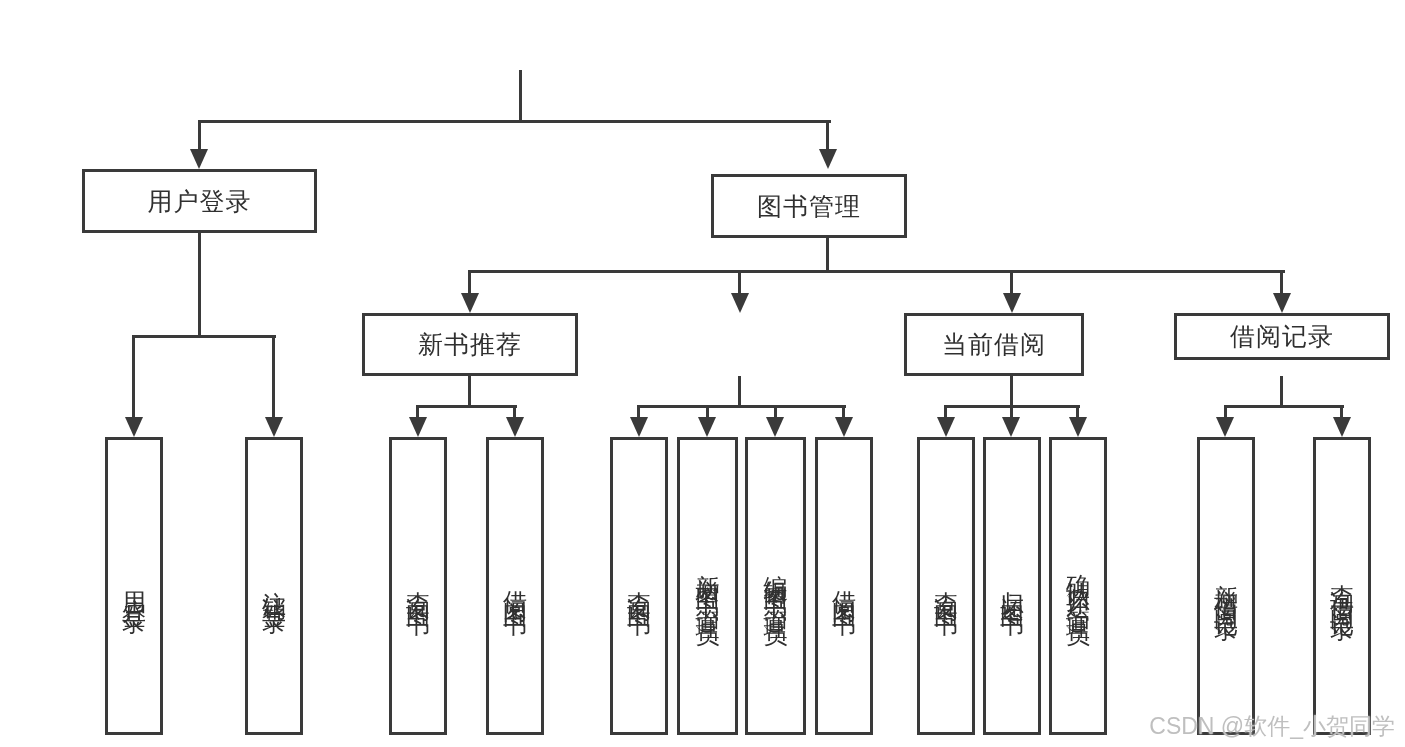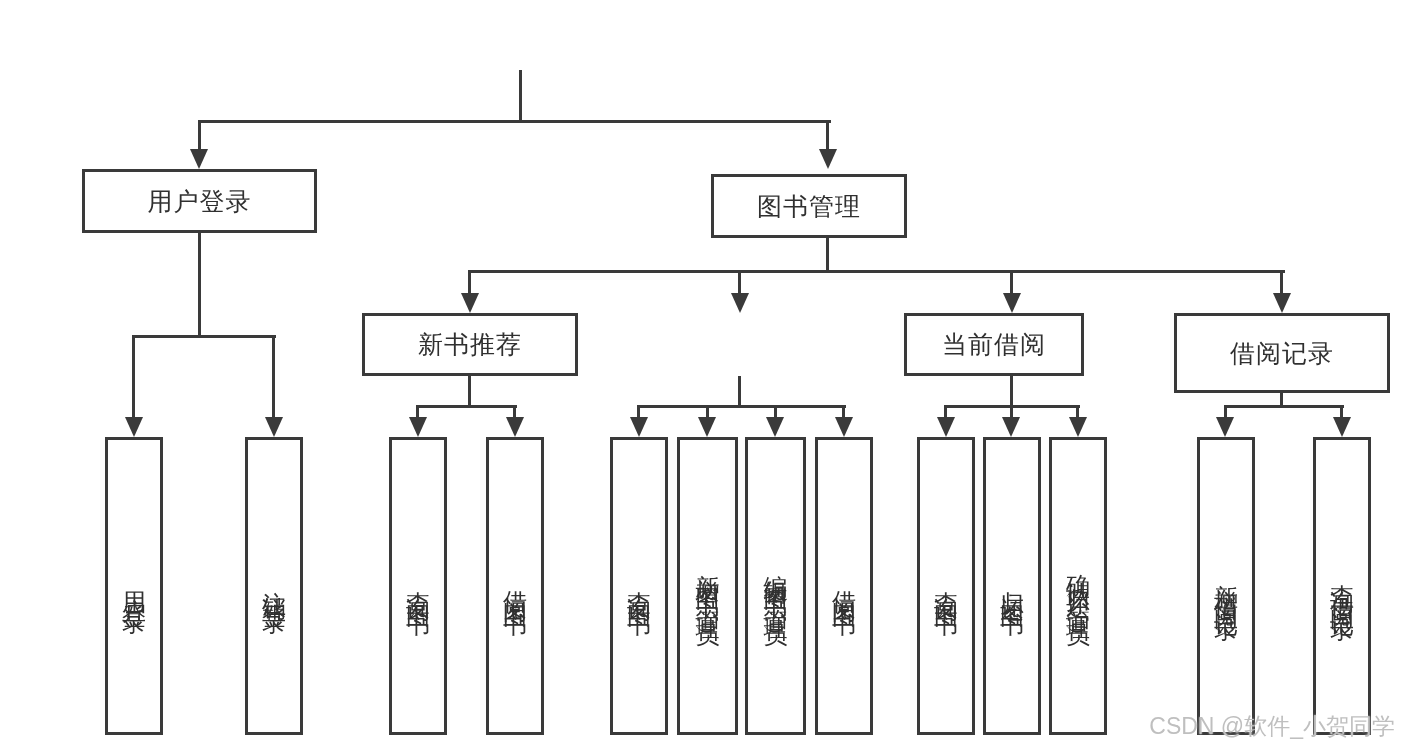--- a/index.html
+++ b/index.html
@@ -114,21 +114,21 @@
   <div class="hbox" style="left:711px;top:174px;width:196px;height:64px">
     <span class="lbl">图书管理</span>
   </div>
 
   <div class="hbox" style="left:362px;top:313px;width:216px;height:63px">
     <span class="lbl">新书推荐</span>
   </div>
   <div class="hbox" style="left:904px;top:313px;width:180px;height:63px">
     <span class="lbl">当前借阅</span>
   </div>
-  <div class="hbox" style="left:1174px;top:313px;width:216px;height:80px">
+  <div class="hbox" style="left:1174px;top:313px;width:216px;height:47px">
     <span class="lbl">借阅记录</span>
   </div>
 
   <div class="vbox" style="left:105px">
     <span class="lbl">用户登录</span>
   </div>
   <div class="vbox" style="left:245px">
     <span class="lbl">注销登录</span>
   </div>
 

